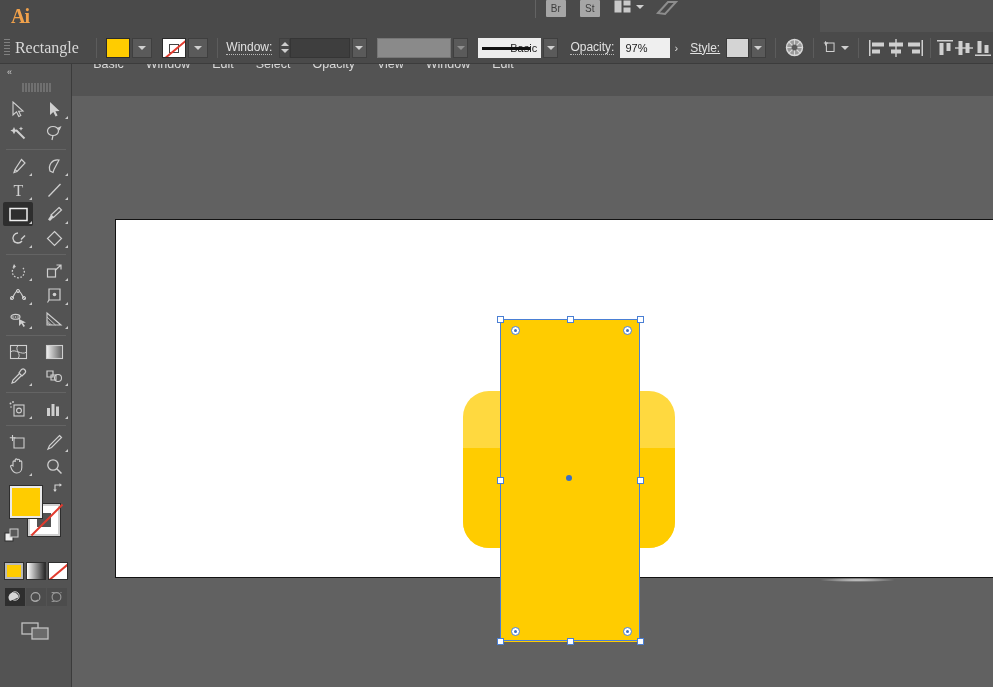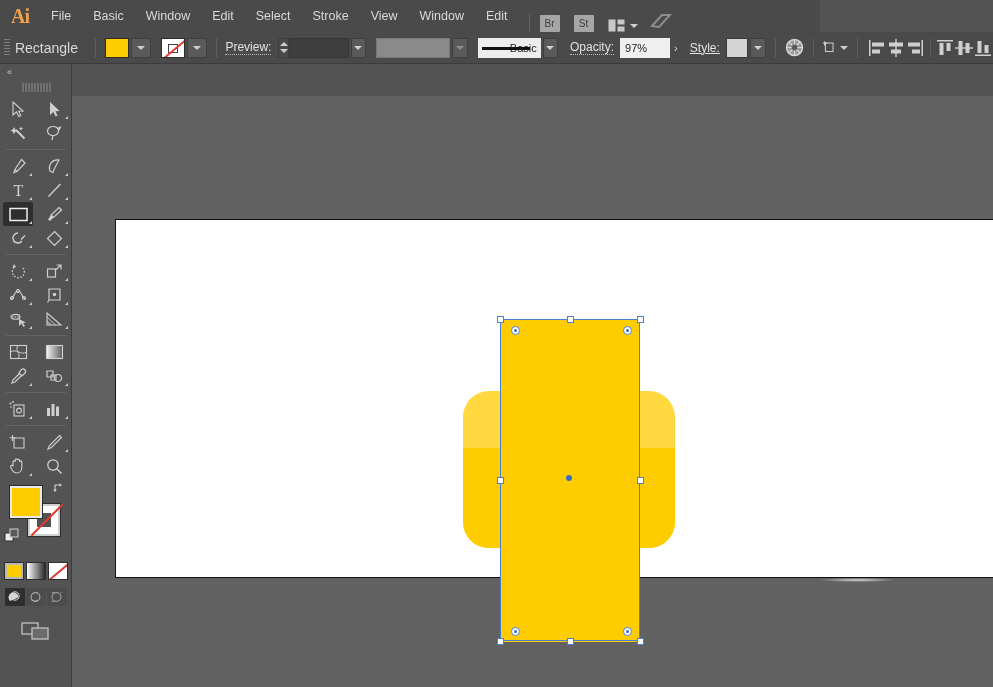--- a/index.html
+++ b/index.html
@@ -10,21 +10,21 @@
     color:#d6d6d6;
     font-size:12px;
     -webkit-font-smoothing:antialiased;
   }
   .app { position:relative; width:993px; height:687px; }
 
   
   .menubar {
     position:absolute; left:0; top:0; width:820px; height:32px;
     background:#4a4a4a;
-    display:flex; align-items:flex-end;
+    display:flex; align-items:flex-start;
   }
   .ai-logo {
     width:40px; height:32px; display:flex; align-items:center; justify-content:center;
     color:#f0a14b; font-size:20px; font-weight:bold; letter-spacing:-1px;
     font-family:"Liberation Serif", serif;
   }
   .menu-item {
     padding:0 11px; height:32px; line-height:32px; font-size:12.5px; color:#d9d9d9;
     cursor:default;
     margin-top:48px;
@@ -39,21 +39,21 @@
   .chev { width:0;height:0;border-left:4px solid transparent;border-right:4px solid transparent;border-top:4px solid #cfcfcf; }
 
   
   .controlbar {
     position:absolute; left:0; top:32px; width:993px; height:32px;
     background:#4a4a4a; display:flex; align-items:center;
     border-bottom:1px solid #3c3c3c;
   }
   .grip { width:8px; height:18px; margin:0 5px 0 4px;
     background:repeating-linear-gradient(to bottom,#808080 0 1px,transparent 1px 3px); }
-  .cb-label { font-size:14px; color:#d9d9d9; margin-right:8px; }
+  .cb-label { font-size:16px; color:#d9d9d9; margin-right:8px;font-family:Liberation Serif, serif; }
   .cb-sep { width:1px; height:20px; background:#5c5c5c; margin:0 9px; }
   .swatch-wrap { display:flex; align-items:center; }
   .swatch { width:24px; height:20px; border:1px solid #2b2b2b; }
   .dd-arrow {
     width:20px; height:20px; background:#5a5a5a; border:1px solid #3f3f3f;
     display:flex; align-items:center; justify-content:center; margin-left:2px;
   }
   .dd-arrow .chev2 { width:0;height:0;border-left:4px solid transparent;border-right:4px solid transparent;border-top:4px solid #d0d0d0; }
   .stroke-lbl { font-size:12px; color:#e2e2e2; border-bottom:1px dotted #b9b9b9; margin-right:7px; }
   .stepper { display:flex; flex-direction:column; justify-content:center; align-items:center;
@@ -167,21 +167,21 @@
 
 <div class="app">
 
   <div class="menubar">
     <div class="ai-logo">Ai</div>
     <div class="menu-item">File</div>
     <div class="menu-item">Basic</div>
     <div class="menu-item">Window</div>
     <div class="menu-item">Edit</div>
     <div class="menu-item">Select</div>
-    <div class="menu-item">Stroke</div>
+    <div class="menu-item">Opacity</div>
     <div class="menu-item">View</div>
     <div class="menu-item">Window</div>
     <div class="menu-item">Edit</div>
     <div class="menu-sep"></div>
     <div class="mini-btn">Br</div>
     <div class="mini-btn">St</div>
     <div class="arrange-ic">
       <svg width="17" height="13" viewBox="0 0 17 13">
         <rect x="0.5" y="0.5" width="7" height="12" fill="#c9c9c9"></rect>
         <rect x="9.5" y="0.5" width="7" height="5" fill="#c9c9c9"></rect>
@@ -212,21 +212,21 @@
       <div class="swatch" style="background:#fff; position:relative; overflow:hidden;">
         <div style="position:absolute;left:6px;top:5px;width:10px;height:9px;background:#fff;border:1px solid #444;"></div>
         <div style="position:absolute;left:-4px;top:9px;width:34px;height:2px;background:#e23b2e;transform:rotate(-40deg);"></div>
       </div>
       <div class="dd-arrow">
           <span class="chev2"></span>
         </div>
     </div>
 
     <div class="cb-sep"></div>
-    <div class="stroke-lbl">Preview:</div>
+    <div class="stroke-lbl">Window:</div>
     <div class="stepper">
       <span class="st-up"></span>
       <span class="st-dn"></span>
     </div>
     <div class="field-dark"></div>
     <div class="dd-arrow">
         <span class="chev2"></span>
       </div>
 
     <div class="field-gray" style="margin-left:10px;"></div>

